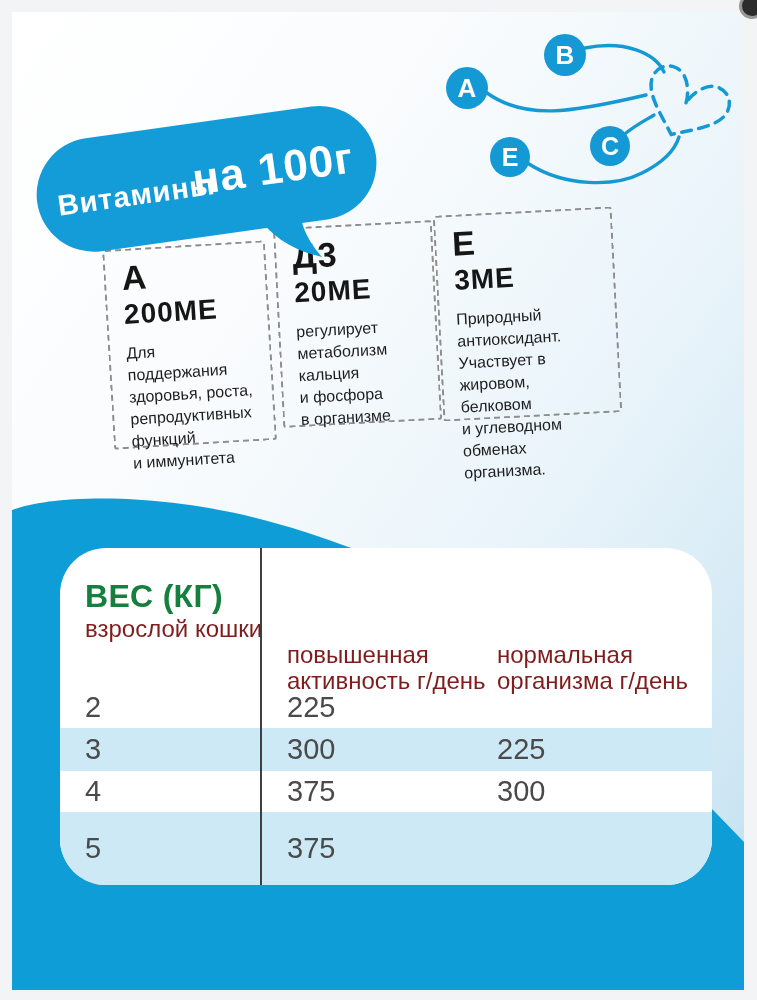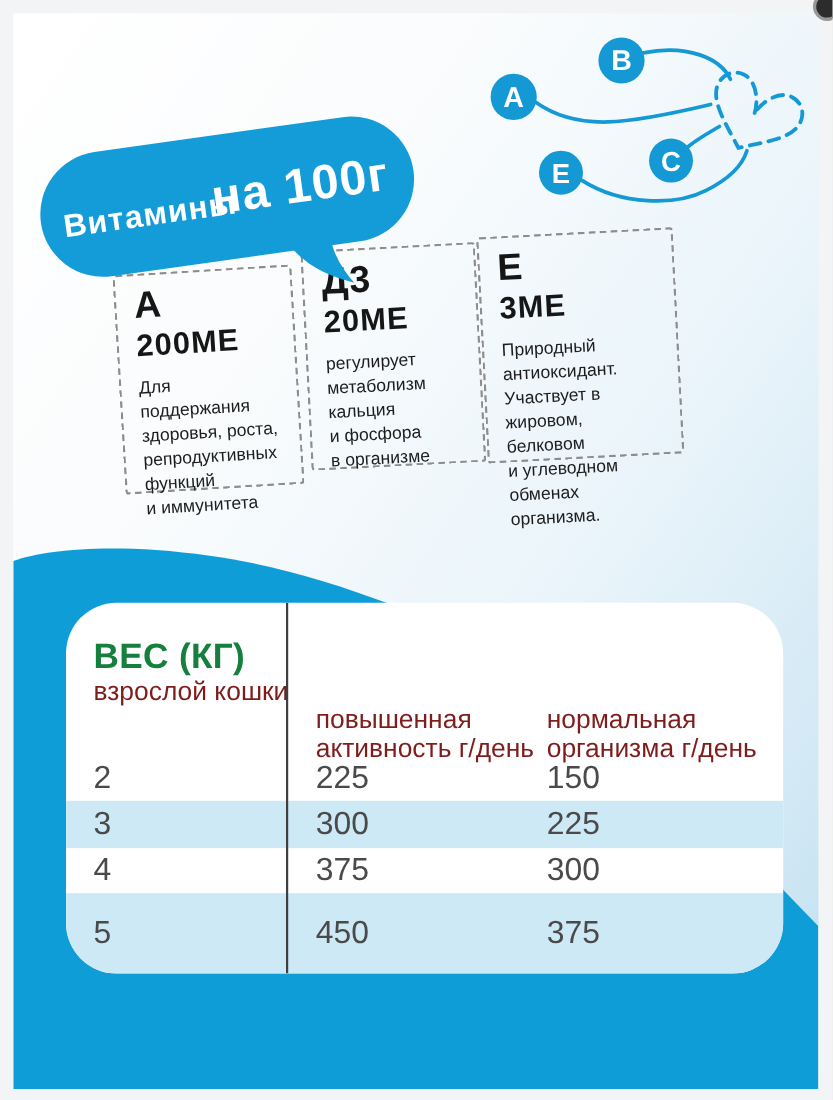--- a/index.html
+++ b/index.html
@@ -114,35 +114,33 @@
         <div class="t-blue" style="left:25px;top:30px;">ВЕС (КГ)</div>
         <div class="t-sub" style="left:25px;top:68px;">взрослой кошки</div>
         <div class="t-sub preline" style="left:227px;top:70px;">повышенная
 активность г/день</div>
         <div class="t-sub preline" style="left:437px;top:70px;">нормальная
 организма г/день</div>
       </div>
       <div class="trow r2">
         <div class="cell">2</div>
         <div class="cell">225</div>
-        <div class="cell">150</div>
       </div>
       <div class="trow r3 stripe">
         <div class="cell">3</div>
         <div class="cell">300</div>
         <div class="cell">225</div>
       </div>
       <div class="trow r4">
         <div class="cell">4</div>
         <div class="cell">375</div>
         <div class="cell">300</div>
       </div>
       <div class="trow r5 stripe">
         <div class="cell">5</div>
-        <div class="cell">450</div>
         <div class="cell">375</div>
       </div>
     </div>
 
   </div>
 
   <div class="knob"></div>
 </div>
 
 </body></html>

